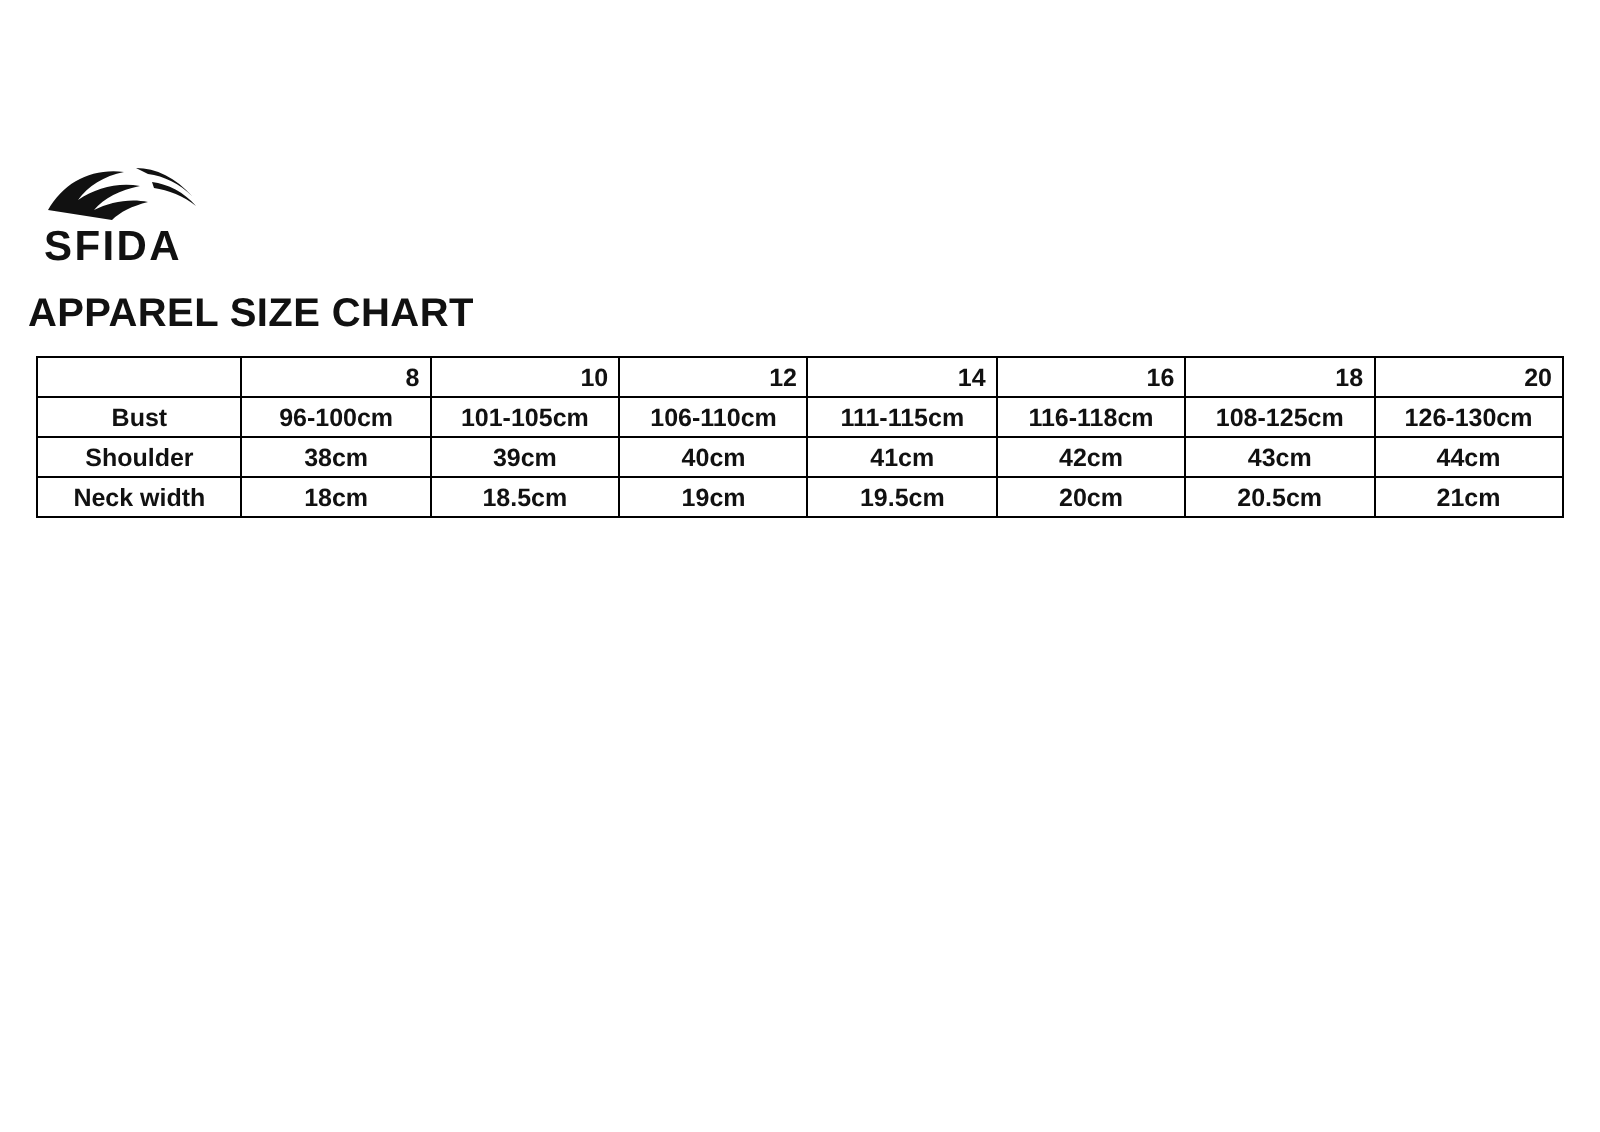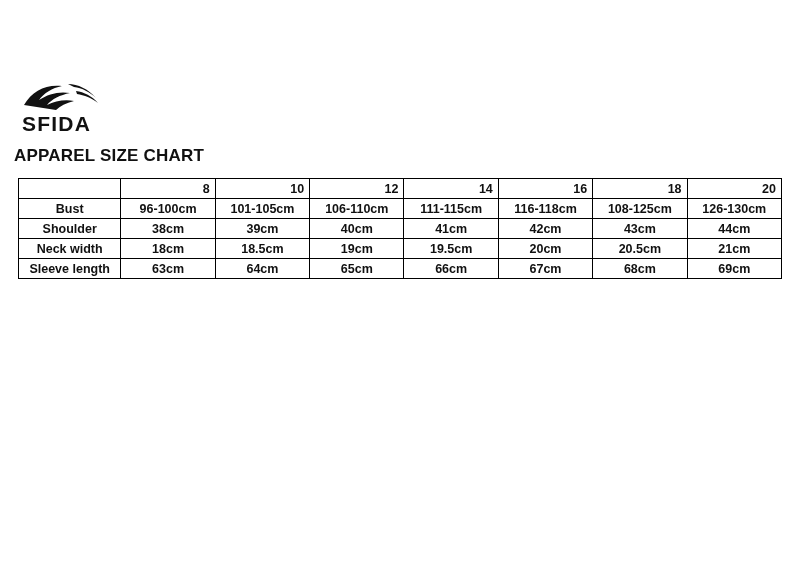--- a/index.html
+++ b/index.html
@@ -45,21 +45,21 @@
     font-weight: bold;
     letter-spacing: 1.2px;
     color: #111111;
     line-height: 24px;
   }
   
   .chart-title {
     position: absolute;
     left: 14px;
     top: 146px;
-    font-size: 17px;
+    font-size: 20px;
     font-weight: bold;
     letter-spacing: 0.2px;
     color: #111111;
   }
   
   .size-table {
     position: absolute;
     left: 18px;
     top: 178px;
     width: 764px;
@@ -156,26 +156,16 @@
       <tr>
         <td class="row-label">Neck width</td>
         <td class="cell-val">18cm</td>
         <td class="cell-val">18.5cm</td>
         <td class="cell-val">19cm</td>
         <td class="cell-val">19.5cm</td>
         <td class="cell-val">20cm</td>
         <td class="cell-val">20.5cm</td>
         <td class="cell-val">21cm</td>
       </tr>
-      <tr>
-        <td class="row-label">Sleeve length</td>
-        <td class="cell-val">63cm</td>
-        <td class="cell-val">64cm</td>
-        <td class="cell-val">65cm</td>
-        <td class="cell-val">66cm</td>
-        <td class="cell-val">67cm</td>
-        <td class="cell-val">68cm</td>
-        <td class="cell-val">69cm</td>
-      </tr>
     </tbody>
   </table>
 
 </div>
 
 </body></html>

